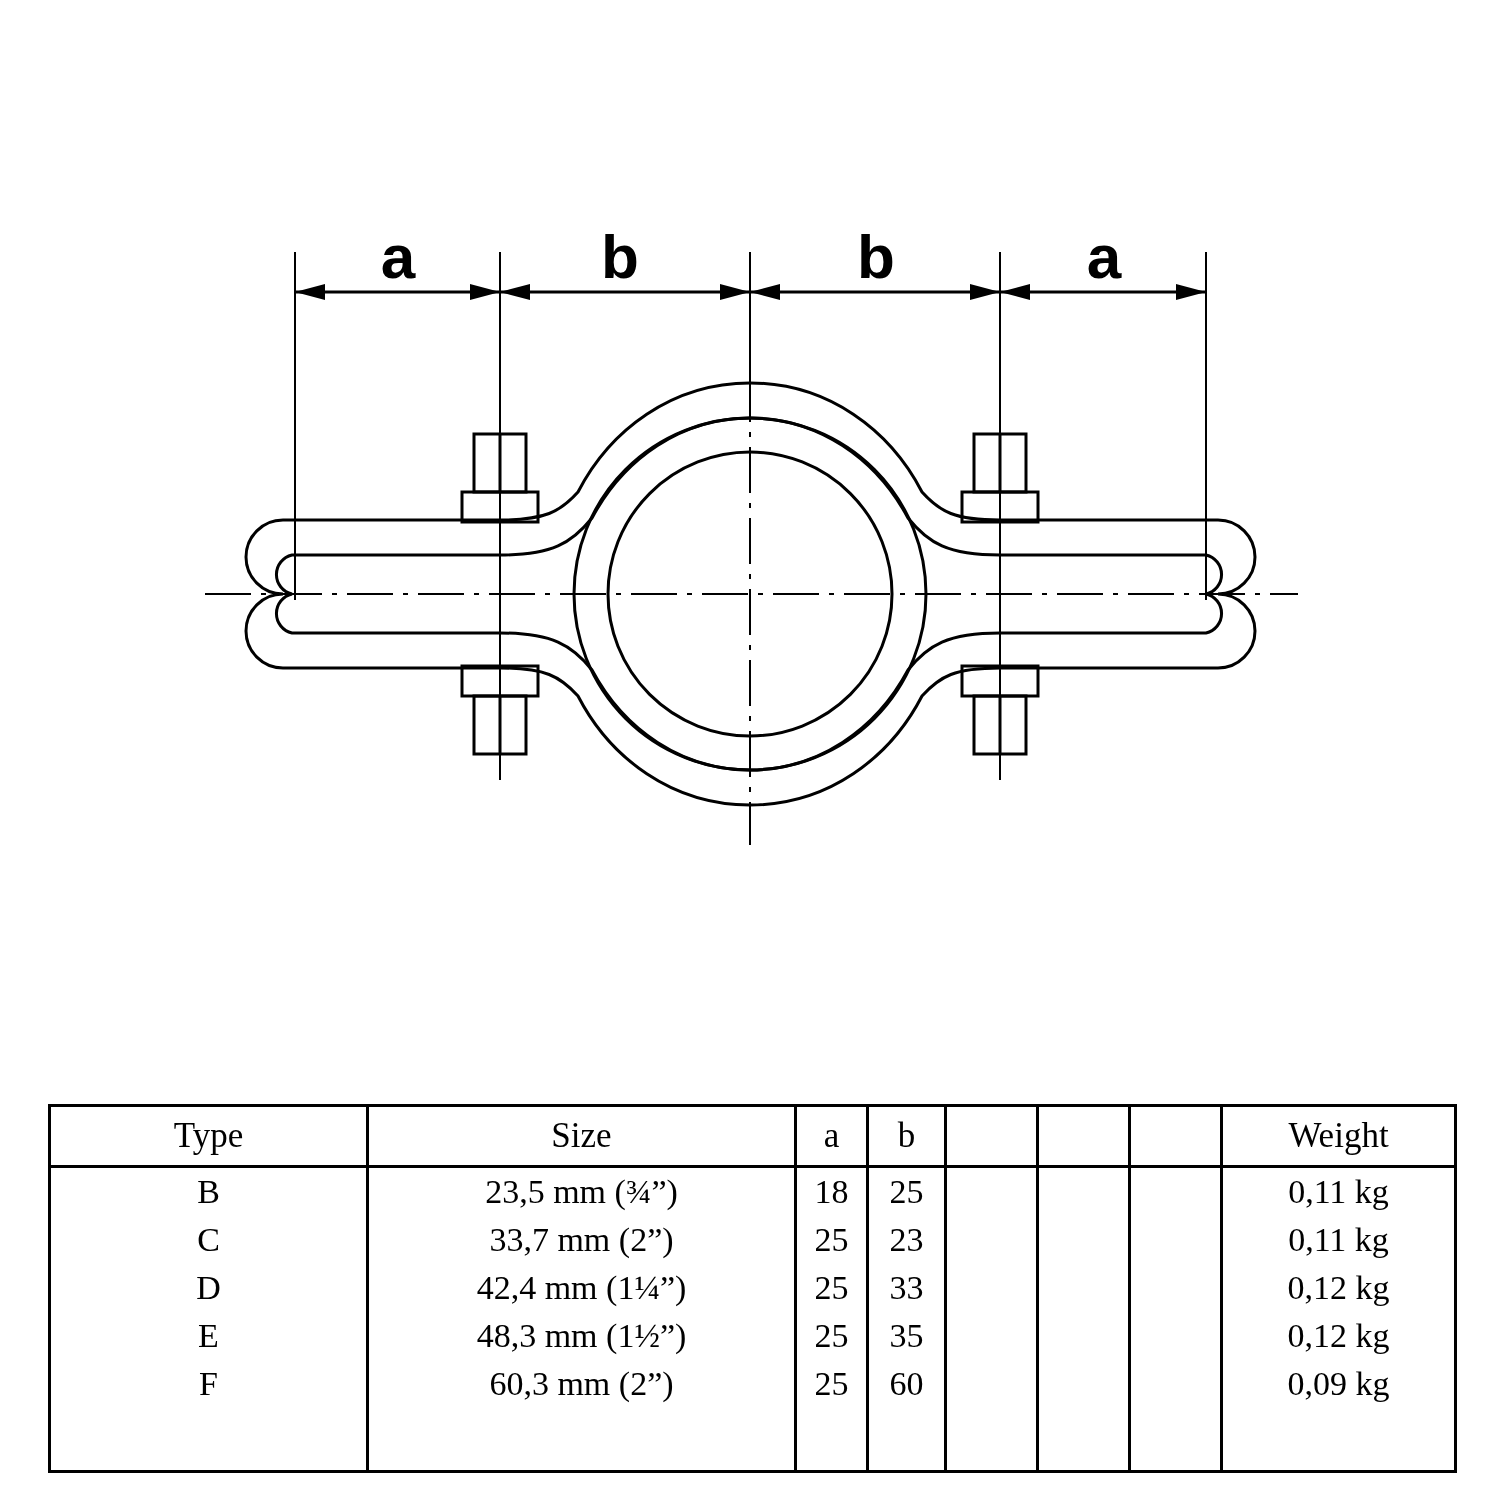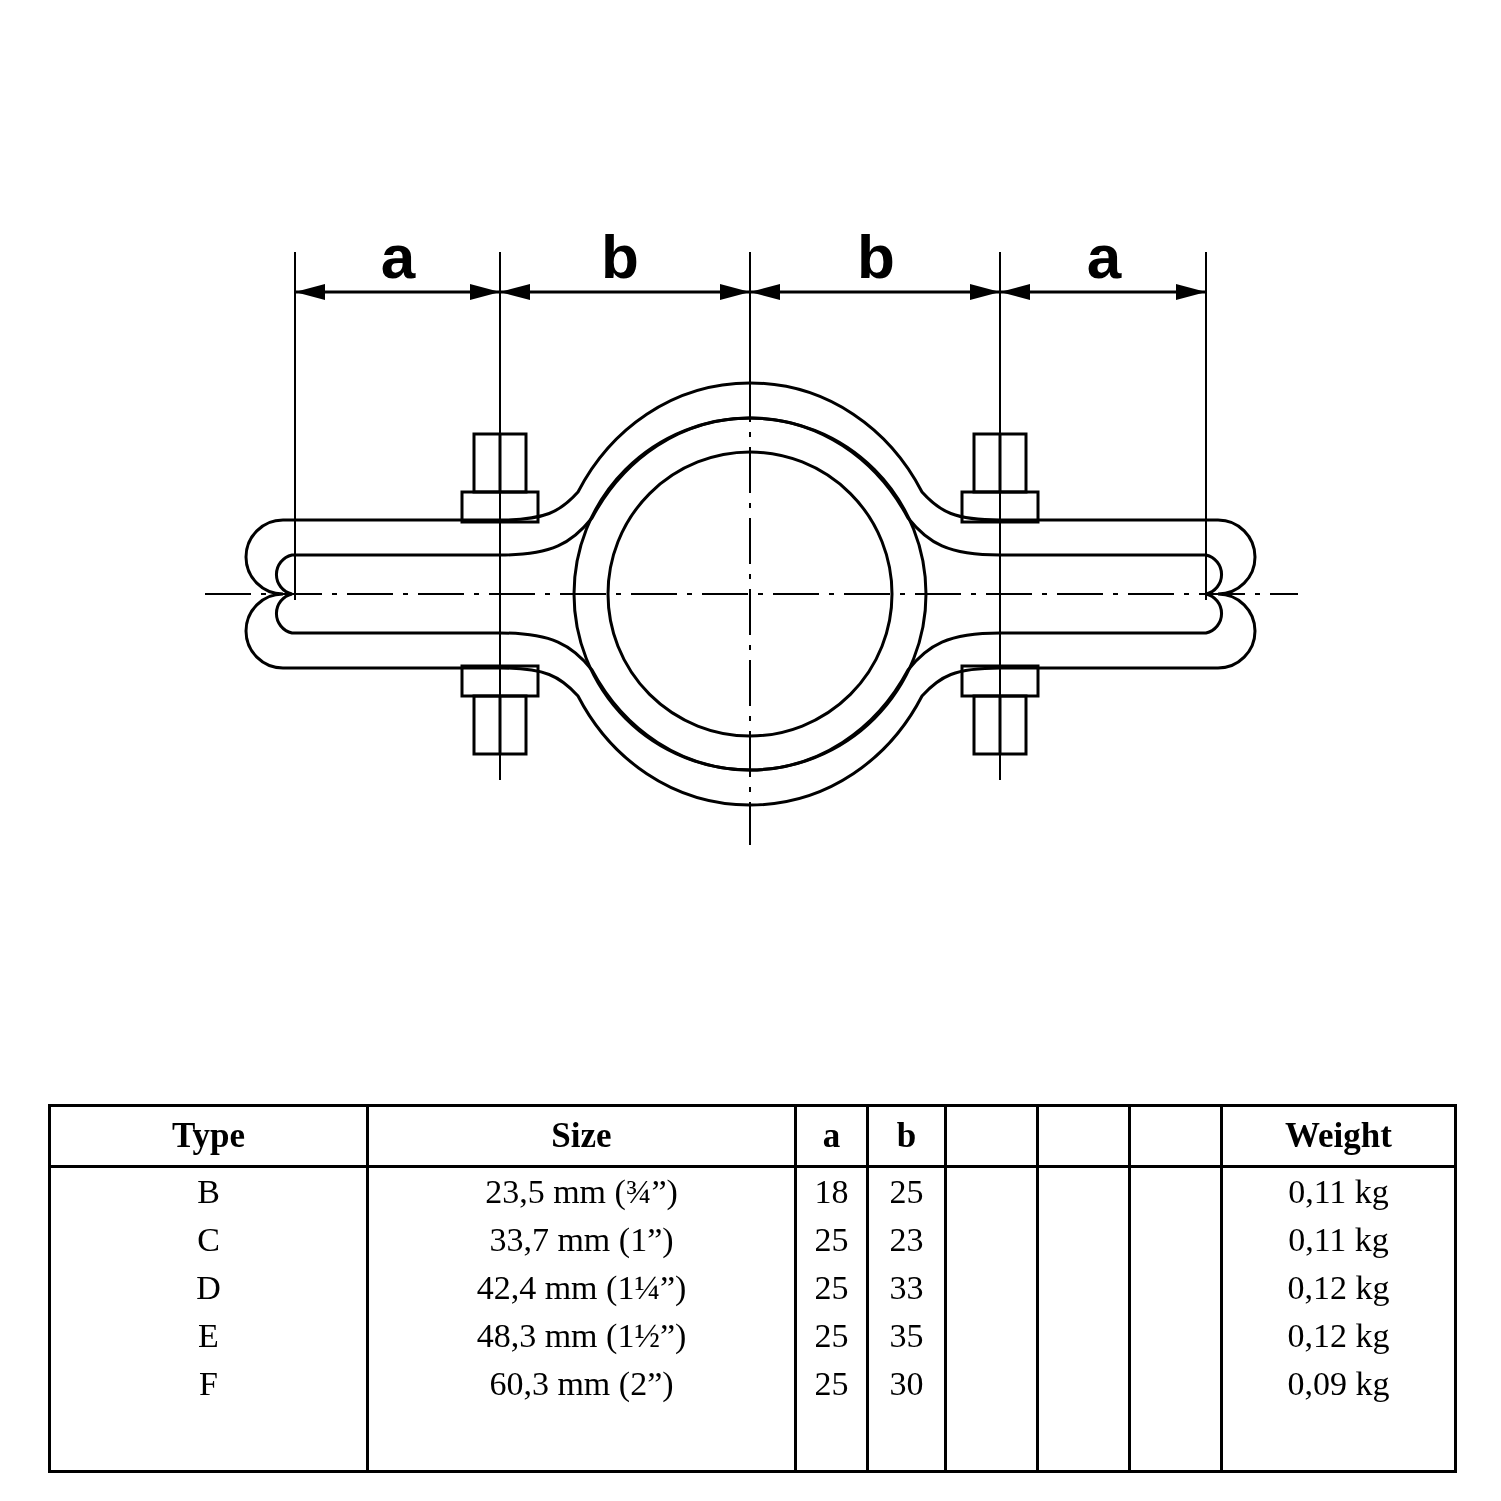--- a/index.html
+++ b/index.html
@@ -62,21 +62,21 @@
   table.spec th, table.spec td {
     padding: 0;
     margin: 0;
     text-align: center;
     vertical-align: middle;
     font-family: "Liberation Serif", serif;
   }
   table.spec thead th {
     height: 58px;
     font-size: 35px;
-    font-weight: 700;
+    font-weight: 400;
   }
   table.spec tbody td {
     height: 48px;
     font-size: 34px;
     font-weight: 400;
     border-left: 3px solid #000000;
     border-right: 3px solid #000000;
     border-top: none;
     border-bottom: none;
   }
@@ -242,21 +242,21 @@
           <td>23,5 mm (¾”)</td>
           <td>18</td>
           <td>25</td>
           <td></td>
           <td></td>
           <td></td>
           <td>0,11 kg</td>
         </tr>
         <tr>
           <td>C</td>
-          <td>33,7 mm (1”)</td>
+          <td>33,7 mm (2”)</td>
           <td>25</td>
           <td>23</td>
           <td></td>
           <td></td>
           <td></td>
           <td>0,11 kg</td>
         </tr>
         <tr>
           <td>D</td>
           <td>42,4 mm (1¼”)</td>
@@ -274,21 +274,21 @@
           <td>35</td>
           <td></td>
           <td></td>
           <td></td>
           <td>0,12 kg</td>
         </tr>
         <tr>
           <td>F</td>
           <td>60,3 mm (2”)</td>
           <td>25</td>
-          <td>30</td>
+          <td>60</td>
           <td></td>
           <td></td>
           <td></td>
           <td>0,09 kg</td>
         </tr>
         <tr class="spacer">
           <td></td>
           <td></td>
           <td></td>
           <td></td>

